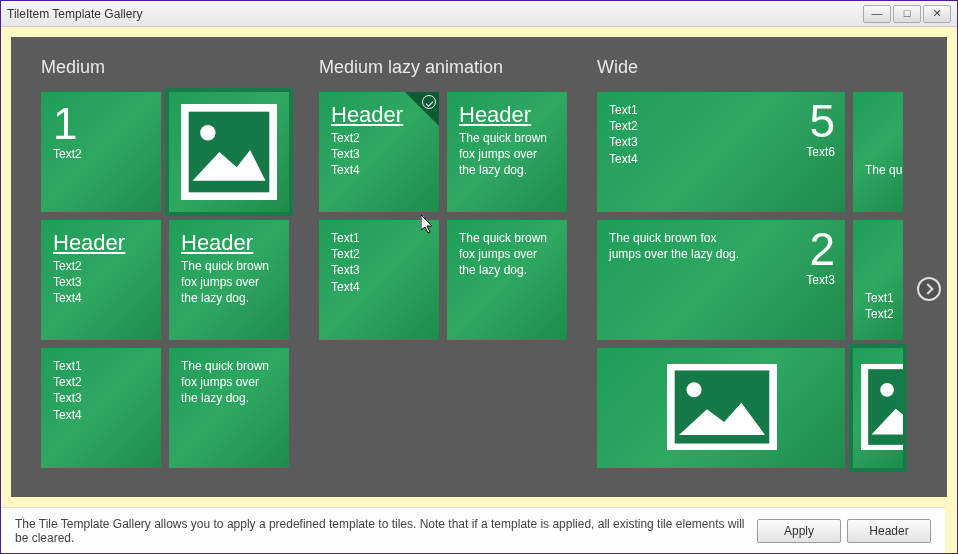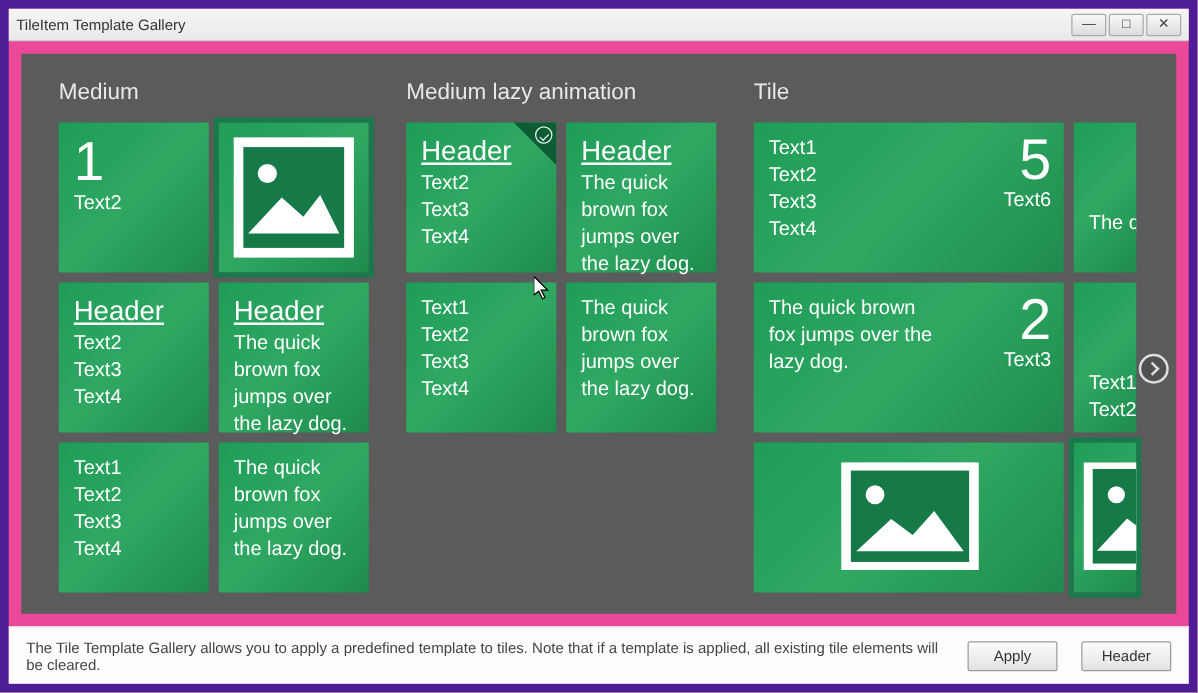--- a/index.html
+++ b/index.html
@@ -1,46 +1,46 @@
 <!DOCTYPE html>
 <html><head>
 <meta charset="utf-8">
 <style>
   * { box-sizing: border-box; margin: 0; padding: 0; }
   body { font-family: "Segoe UI", Arial, sans-serif; background: #fff; width: 958px; height: 554px; overflow: hidden; }
-  .window { width: 958px; height: 554px; border: 7px solid #4c1d95; background: #ec4899; position: relative; }
+  .window { width: 958px; height: 554px; border: 1px solid #4c1d95; background: #fef9c3; position: relative; }
   .titlebar { height: 26px; background: linear-gradient(#f6f6f6,#e8e8e8); border-bottom: 1px solid #ccc; display: flex; align-items: center; padding: 0 6px; font-size: 12px; color: #333; }
   .titlebar .title { flex: 1; }
   .winbtns { display: flex; gap: 0; }
   .winbtn { width: 28px; height: 18px; border: 1px solid #aaa; background: linear-gradient(#f9f9f9,#dcdcdc); margin-left: 2px; font-size: 11px; line-height: 14px; text-align: center; color: #444; cursor: pointer; border-radius: 2px; }
   .content { position: absolute; top: 26px; left: 0; right: 0; bottom: 46px; padding: 10px; }
   .gallery { background: #5b5b5b; width: 100%; height: 100%; display: flex; gap: 30px; padding: 20px 0 20px 30px; overflow: hidden; position: relative; }
   .section { display: flex; flex-direction: column; }
   .section-title { color: #e8e8e8; font-size: 18px; font-weight: 300; margin-bottom: 14px; }
   .tiles { display: flex; flex-direction: column; gap: 8px; }
   .row { display: flex; gap: 8px; }
   .tile { width: 120px; height: 120px; background: linear-gradient(135deg,#1f9d57,#2fa862 50%,#1e8b4c); color: #fff; position: relative; padding: 10px 12px; font-size: 13px; cursor: pointer; }
   .tile.selected { outline: 4px solid #18794a; outline-offset: 0; }
   .corner { position: absolute; top: 0; right: 0; width: 0; height: 0; border-left: 34px solid transparent; border-top: 34px solid #0d5c33; }
   .check { position: absolute; top: 3px; right: 3px; width: 14px; height: 14px; border: 1.5px solid #e8f7ee; border-radius: 50%; }
   .check::after { content:""; position:absolute; left:3px; top:5px; width:6px; height:3px; border-left:1.5px solid #e8f7ee; border-bottom:1.5px solid #e8f7ee; transform: rotate(-45deg); }
   .tile .big { font-size: 44px; font-weight: 300; line-height: 1; }
   .tile .hdr { font-size: 22px; font-weight: 300; margin-bottom: 2px; text-decoration: underline; }
-  .tile .line { font-size: 16px; line-height: 1.35; }
+  .tile .line { font-size: 12px; line-height: 1.35; }
   .tile .blockimg { position:absolute; top:12px; left:12px; right:12px; bottom:12px; background:#fff; }
   .blockimg svg { width:100%; height:100%; display:block; }
   .wide { width: 248px; }
   .wide .rightcol { position:absolute; right:10px; top:6px; text-align:right; }
   .wide .rightcol .big { font-size:46px; }
   .wide-img-inner { position:absolute; left:70px; top:16px; width:110px; height:86px; background:#fff; }
   .wide-img-inner svg { width:100%; height:100%; }
   .cutoff { width: 50px; overflow: hidden; }
-  .footer { position:absolute; bottom:0; left:0; right:0; height:46px; border-top:1px solid #ddd; display:flex; align-items:center; padding: 0 14px; font-size:12px; color:#444; background:#fdfdfd; }
+  .footer { position:absolute; bottom:0; left:0; right:12px; height:46px; border-top:1px solid #ddd; display:flex; align-items:center; padding: 0 14px; font-size:12px; color:#444; background:#fdfdfd; }
   .footer .msg { flex:1; }
-  .btn { width:72px; height:24px; border:1px solid #9a9a9a; background:linear-gradient(#fcfcfc,#e3e3e3); font-size:12px; color:#333; margin-left:19px; cursor:pointer; border-radius:2px; }
+  .btn { width:84px; height:24px; border:1px solid #9a9a9a; background:linear-gradient(#fcfcfc,#e3e3e3); font-size:12px; color:#333; margin-left:6px; cursor:pointer; border-radius:2px; }
   .navarrow { position:absolute; right:6px; top:240px; width:24px; height:24px; border:2px solid #ddd; border-radius:50%; display:flex; align-items:center; justify-content:center; color:#ddd; cursor:pointer; background:rgba(0,0,0,0.1); }
   .navarrow::after { content:""; width:6px; height:6px; border-right:2px solid #ddd; border-top:2px solid #ddd; transform:rotate(45deg); margin-left:-2px; }
   .cursor { position:absolute; left:420px; top:188px; pointer-events:none; z-index:50; }
 </style>
 </head>
 <body>
 
 <div class="window">
   <div class="titlebar">
     <span class="title">TileItem Template Gallery</span>
@@ -124,21 +124,21 @@
               <div class="line">Text4</div>
             </div>
             <div class="tile">
               <div class="line">The quick brown fox jumps over the lazy dog.</div>
             </div>
           </div>
         </div>
       </div>
 
       <div class="section">
-        <div class="section-title">Tile</div>
+        <div class="section-title">Wide</div>
         <div class="tiles">
           <div class="row">
             <div class="tile wide">
               <div class="line">Text1</div>
               <div class="line">Text2</div>
               <div class="line">Text3</div>
               <div class="line">Text4</div>
               <div class="rightcol">
                 <div class="big">5</div>
                 <div class="line">Text6</div>

